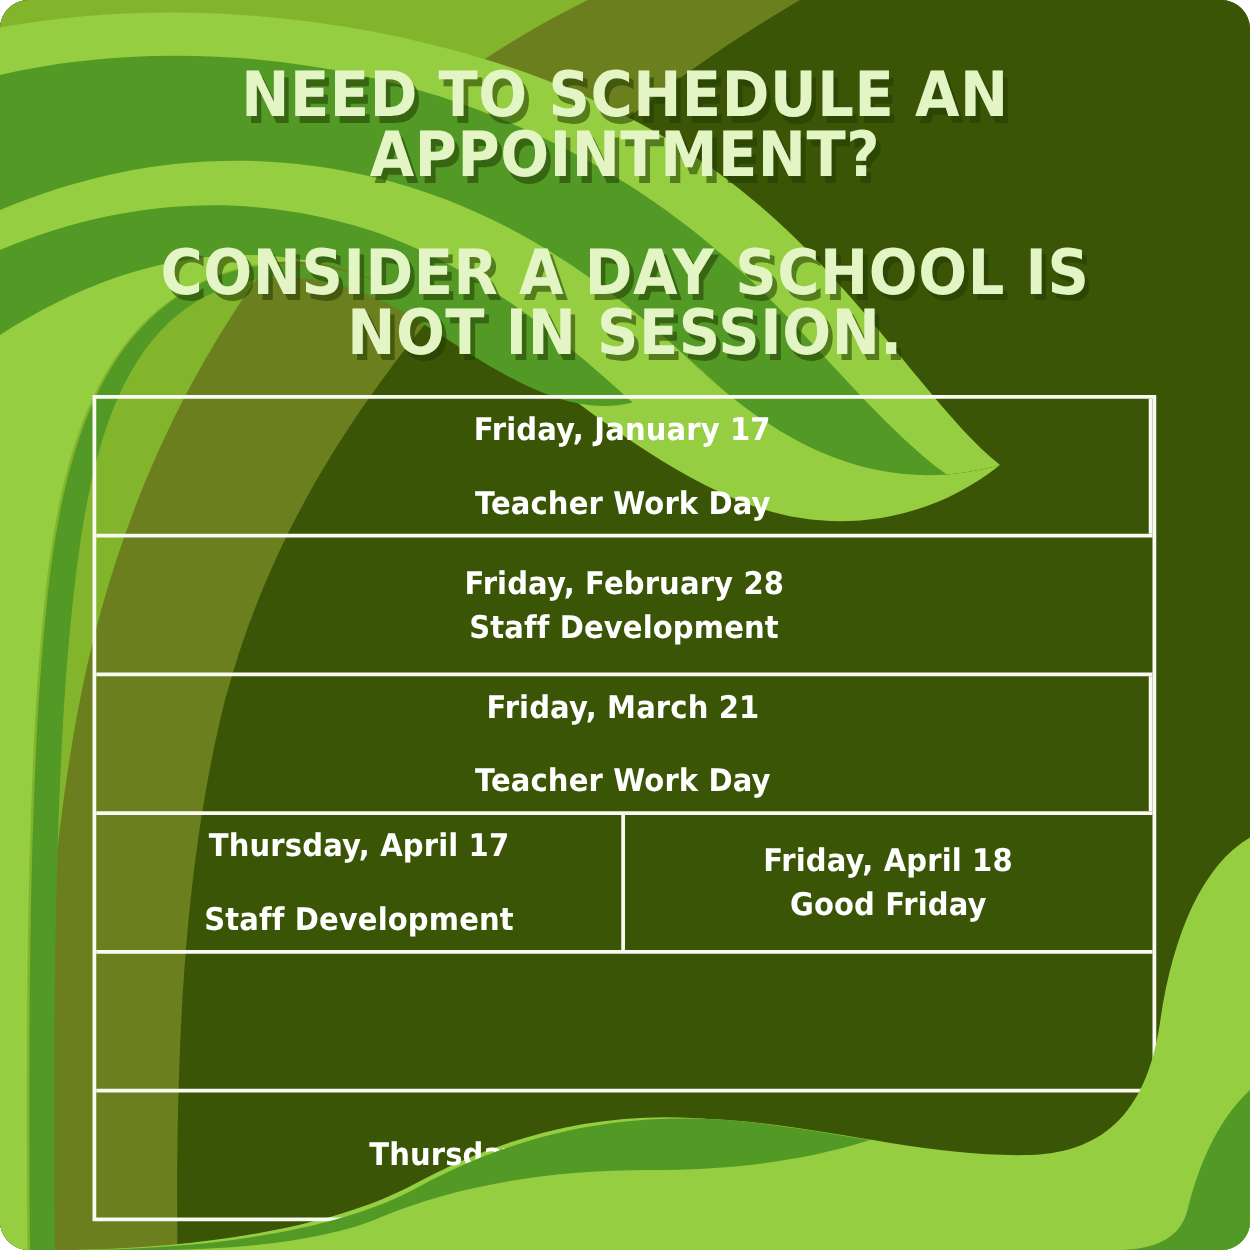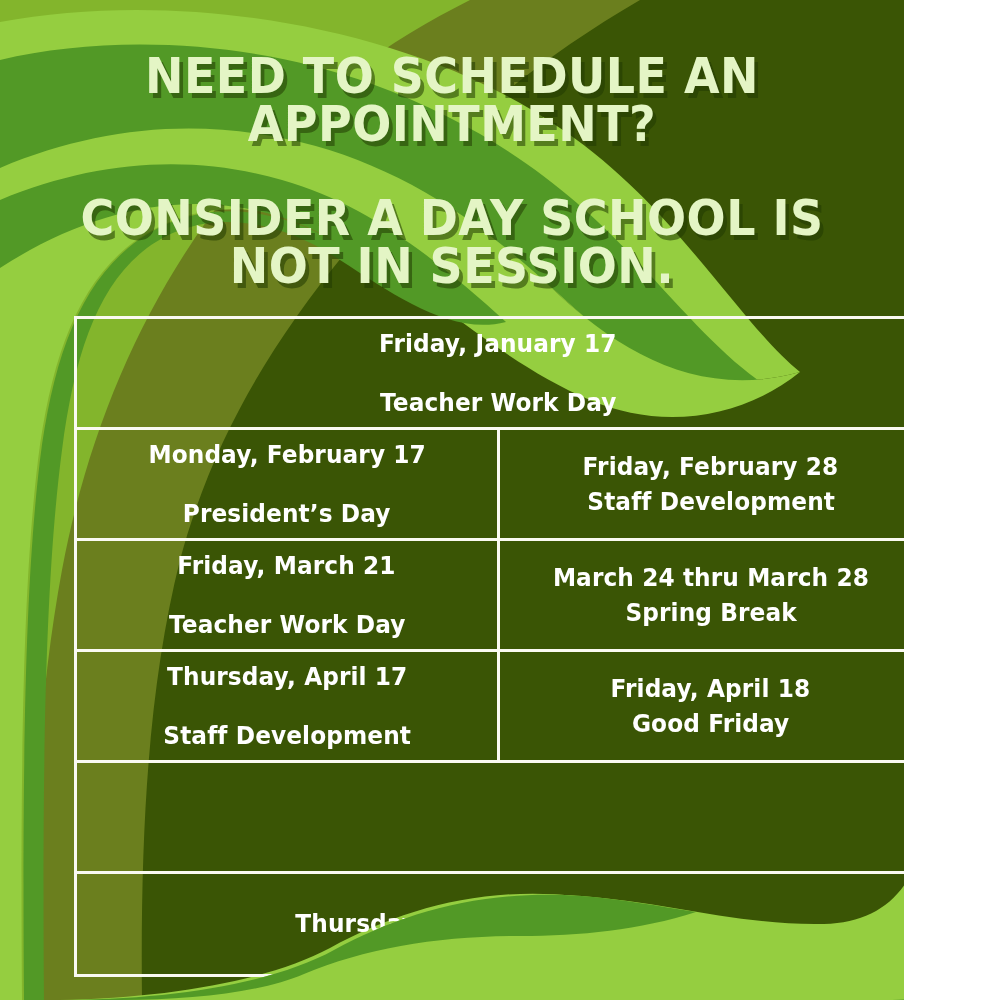--- a/index.html
+++ b/index.html
@@ -8,24 +8,25 @@
   }
   body {
     width: 1000px;
     height: 1000px;
     overflow: hidden;
     font-family: "DejaVu Sans", sans-serif;
   }
 
   #poster {
     position: relative;
-    width: 904px;
+    width: 1000px;
     height: 1000px;
     background: #3A5505;
     overflow: hidden;
+    border-radius: 23px;
   }
 
   
   #bg-waves {
     position: absolute;
     inset: 0;
     width: 1000px;
     height: 1000px;
     z-index: 0;
   }
@@ -178,38 +179,30 @@
   <div id="schedule-table">
 
     <div class="sched-row">
       <div class="sched-cell left">
         <div class="cell-line">Friday, January 17</div>
         <div class="cell-line">Teacher Work Day</div>
       </div>
     </div>
 
     <div class="sched-row">
-      <div class="sched-cell left">
-        <div class="cell-line">Monday, February 17</div>
-        <div class="cell-line">President’s Day</div>
-      </div>
       <div class="sched-cell">
         <div class="cell-line">Friday, February 28</div>
         <div class="cell-line">Staff Development</div>
       </div>
     </div>
 
     <div class="sched-row">
       <div class="sched-cell left">
         <div class="cell-line">Friday, March 21</div>
         <div class="cell-line">Teacher Work Day</div>
-      </div>
-      <div class="sched-cell">
-        <div class="cell-line">March 24 thru March 28</div>
-        <div class="cell-line">Spring Break</div>
       </div>
     </div>
 
     <div class="sched-row">
       <div class="sched-cell left">
         <div class="cell-line">Thursday, April 17</div>
         <div class="cell-line">Staff Development</div>
       </div>
       <div class="sched-cell">
         <div class="cell-line">Friday, April 18</div>

